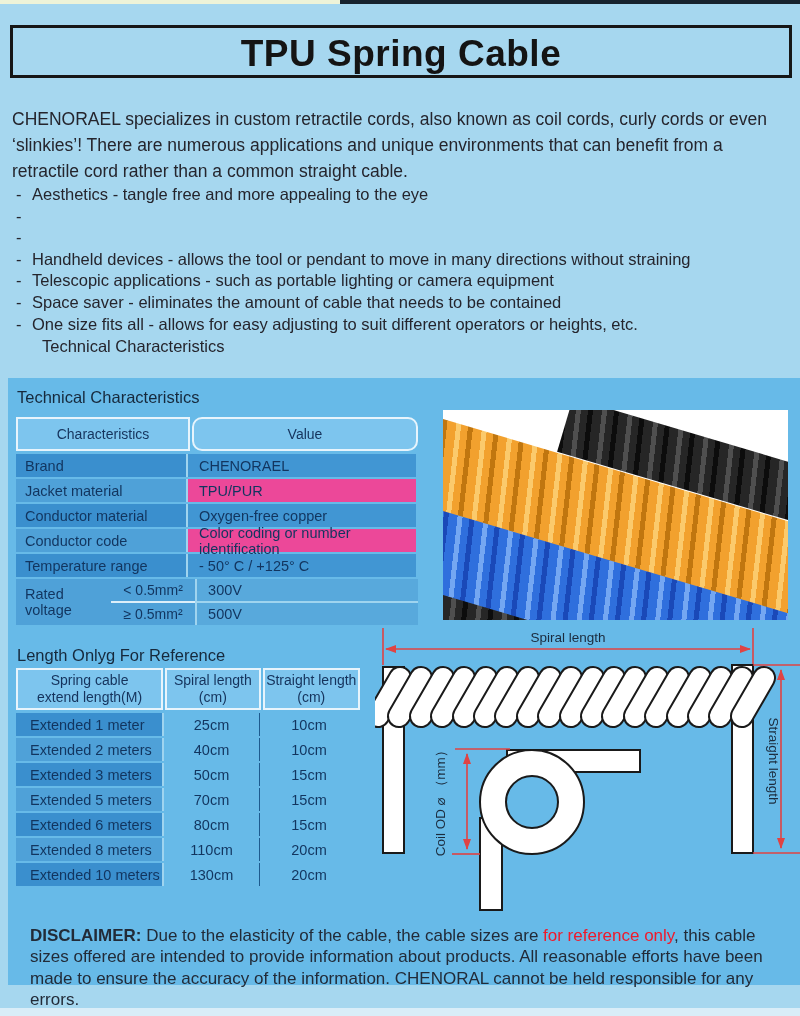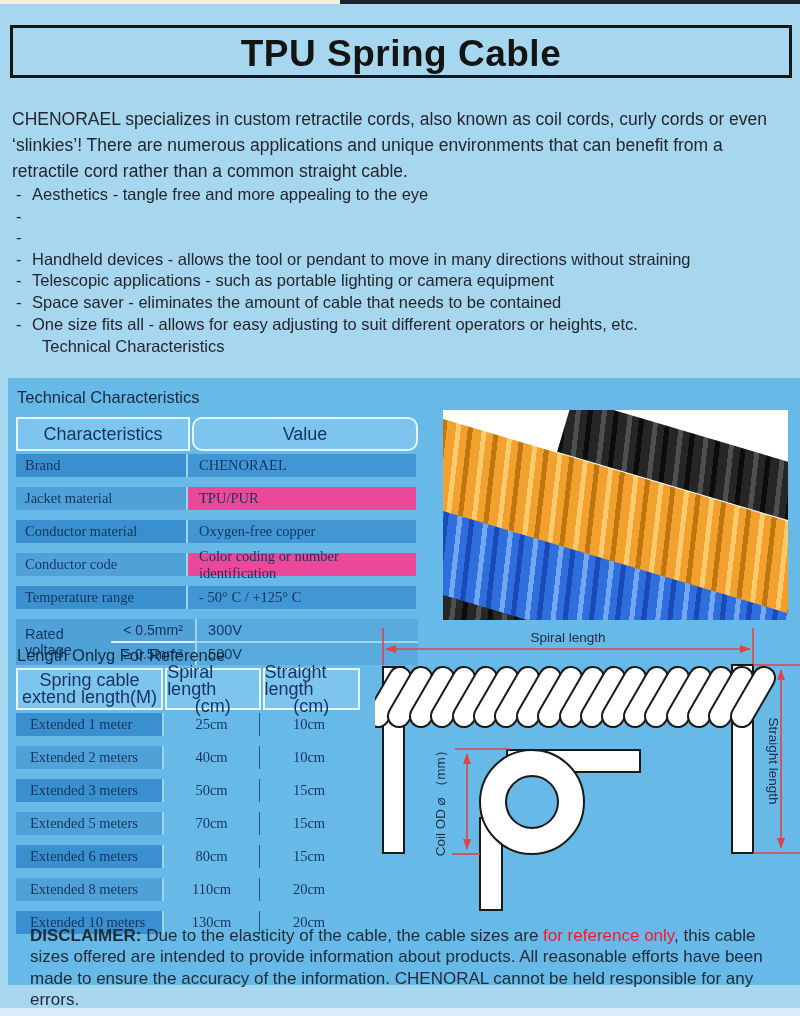--- a/index.html
+++ b/index.html
@@ -26,22 +26,22 @@
   
   .panel{position:absolute;left:8px;top:378px;width:792px;height:607px;background:#67bae8;}
 
   .section-title{position:absolute;font-size:16.5px;color:#16293c;}
   #tech-title{left:17px;top:388px;}
   #length-title{left:17px;top:646px;}
 
   
   .hcell{background:#7dc5ee;border:2px solid #e7f4fc;color:#15335c;
          display:flex;flex-direction:column;align-items:center;justify-content:center;
-         font-size:18px;line-height:17px;box-sizing:border-box;}
-  .trow{display:flex;margin-bottom:10px;font-family:Liberation Serif, serif;}
+         font-size:14px;line-height:17px;box-sizing:border-box;}
+  .trow{display:flex;margin-bottom:2px;}
   .tcell{box-sizing:border-box;color:#12355f;font-size:14.5px;display:flex;align-items:center;}
   .dark  .lab{background:#3a8fce;} .dark  .val{background:#4196d3;}
   .light .lab{background:#4fa1d8;} .light .val{background:#ec4899;}
 
   
   #tech-table{position:absolute;left:16px;top:417px;width:402px;}
   #tech-table .thead{display:flex;margin-bottom:3px;}
   #tech-table .hcell.c1{width:174px;margin-right:2px;height:34px;}
   #tech-table .hcell.c2{width:226px;height:34px;border-radius:10px;}
   #tech-table .lab{width:172px;height:23px;padding-left:9px;border-right:2px solid #9fd4ef;}

